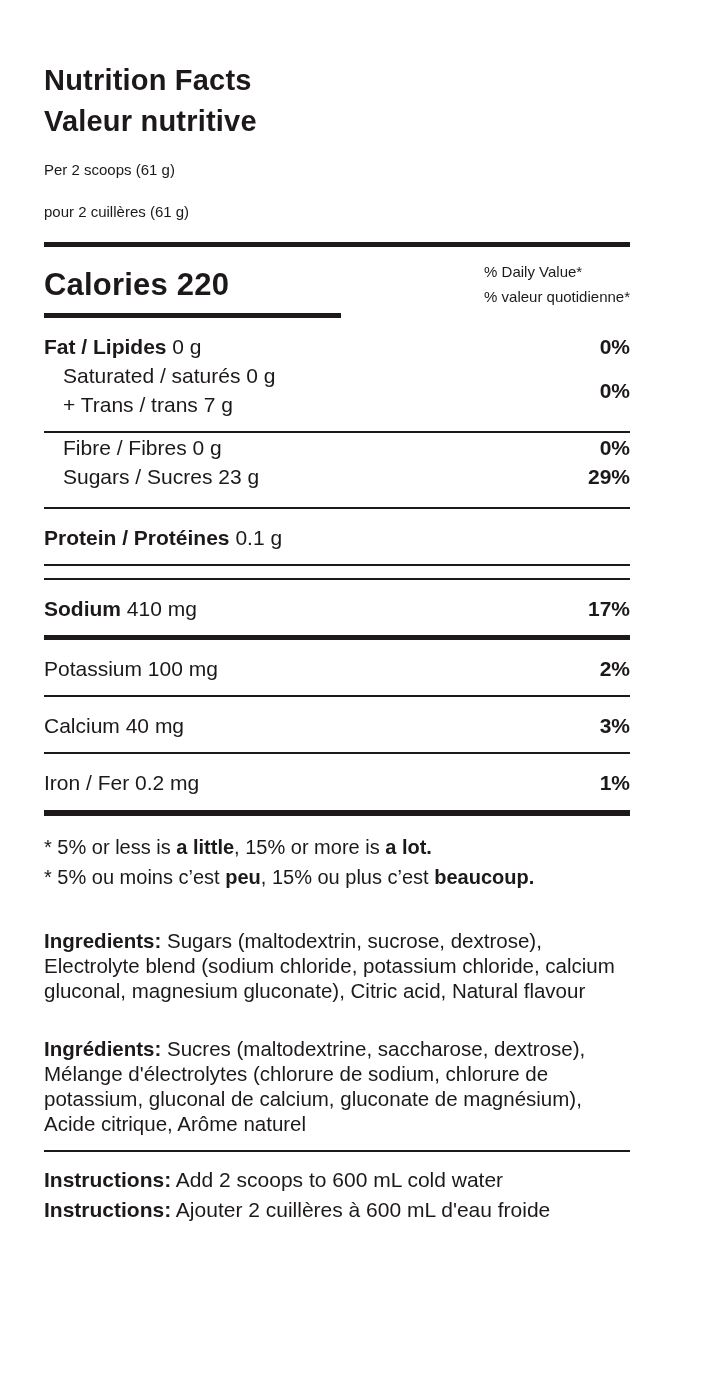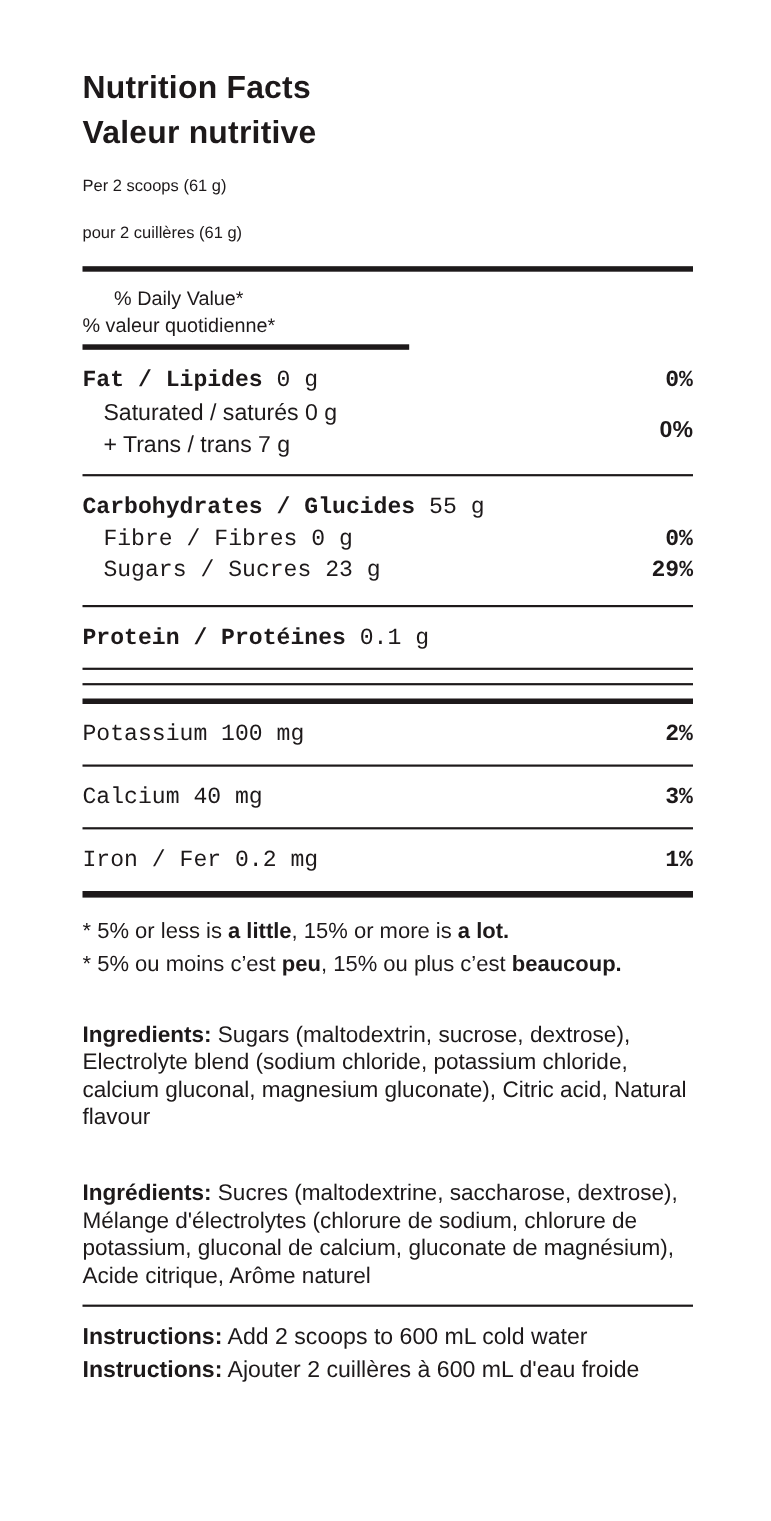--- a/index.html
+++ b/index.html
@@ -2,77 +2,78 @@
 <html><head>
 <meta charset="utf-8">
 <style>
   * { margin:0; padding:0; box-sizing:border-box; }
   html,body { background:#ffffff; }
   body {
     width:701px; height:1383px; overflow:hidden;
     font-family:"Liberation Sans","DejaVu Sans",sans-serif;
     color:#1d191a;
   }
-  .sheet { width:701px; height:1383px; padding:60px 71px 0 75px; background:#fff; }
+  .sheet { width:701px; height:1383px; padding:60px 71px 0 44px; background:#fff; }
   .b { font-weight:bold; }
 
   .title { font-size:29px; font-weight:bold; line-height:41px; letter-spacing:.2px; }
   .serving { font-size:15px; line-height:22px; }
   .serving.en { margin-top:17px; }
   .serving.fr { margin-top:20px; }
 
   .bar { background:#1d191a; width:100%; }
   .bar.h5 { height:5px; }
   .bar.h6 { height:6px; }
   .rule { background:#1d191a; height:2px; width:100%; }
 
   .top-bar { margin-top:19px; }
 
   .calories-row { display:flex; justify-content:space-between; margin-top:12px; }
   .calories { font-size:31px; font-weight:bold; margin-top:8px; letter-spacing:.2px; }
-  .dv-header { font-size:18px; line-height:25px; text-align:center; }
+  .dv-header { font-size:15px; line-height:25px; text-align:left; }
 
   .cal-underline { height:5px; width:297px; background:#1d191a; margin-top:4px; }
 
   .row { display:flex; justify-content:space-between; align-items:flex-end;
-         font-size:21px; line-height:29px;font-family:Liberation Mono, monospace; }
+         font-size:21px; line-height:29px; }
   .row .pct { font-weight:bold; }
   .mt14 { margin-top:14px; }
   .indent { padding-left:19px; }
   .subgroup { display:flex; justify-content:space-between; align-items:center;
               font-size:21px; line-height:29px;gap:45px; }
   .subgroup .pct { font-weight:bold; }
 
   .rule.mtA { margin-top:12px; }
   .rule.mtB { margin-top:16px; }
 
   .footnote { font-size:20px; line-height:30px; }
   .footnote.first { margin-top:16px; }
 
   .para { font-size:20.5px; line-height:25px; }
   .para.en { margin-top:36px; }
-  .para.fr { margin-top:44px; }
+  .para.fr { margin-top:33px; }
 
   .instr { font-size:21px; line-height:30px; }
   .instr.first { margin-top:13px; }
 </style>
 </head>
 <body>
 
 <div class="sheet">
 
   <div class="title">Nutrition Facts</div>
   <div class="title">Valeur nutritive</div>
 
   <div class="serving en">Per 2 scoops (61 g)</div>
   <div class="serving fr">pour 2 cuillères (61 g)</div>
 
   <div class="bar h5 top-bar"></div>
 
   <div class="calories-row">
+    <div class="calories">Calories 220</div>
     <div class="dv-header">
       <div>% Daily Value*</div>
       <div>% valeur quotidienne*</div>
     </div>
   </div>
   <div class="cal-underline"></div>
 
   <div class="row mt14">
     <div><span class="b">Fat / Lipides</span><span> 0 g</span></div>
     <div class="pct">0%</div>
@@ -80,43 +81,44 @@
   <div class="subgroup">
     <div>
       <div class="indent">Saturated / saturés 0 g</div>
       <div class="indent">+ Trans / trans 7 g</div>
     </div>
     <div class="pct">0%</div>
   </div>
 
   <div class="rule mtA"></div>
 
-  <div class="row mt14">
-    <div><span class="b">Carbohydrates / Glucides</span><span> 55 g</span></div>
-  </div>
   <div class="row">
     <div class="indent">Fibre / Fibres 0 g</div>
     <div class="pct">0%</div>
   </div>
   <div class="row">
     <div class="indent">Sugars / Sucres 23 g</div>
     <div class="pct">29%</div>
   </div>
 
   <div class="rule mtB"></div>
 
   <div class="row mt14">
     <div><span class="b">Protein / Protéines</span><span> 0.1 g</span></div>
   </div>
 
   <div class="rule mtA"></div>
 
 
   <div class="rule mtA"></div>
 
+  <div class="row mt14">
+    <div><span class="b">Sodium</span><span> 410 mg</span></div>
+    <div class="pct">17%</div>
+  </div>
 
   <div class="bar h5" style="margin-top:12px;"></div>
 
   <div class="row mt14">
     <div>Potassium 100 mg</div>
     <div class="pct">2%</div>
   </div>
 
   <div class="rule mtA"></div>
 

